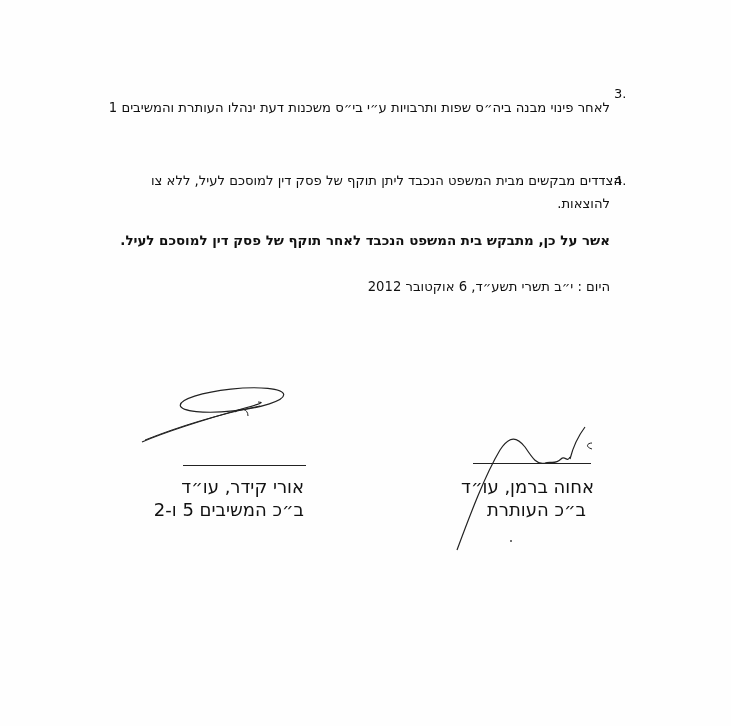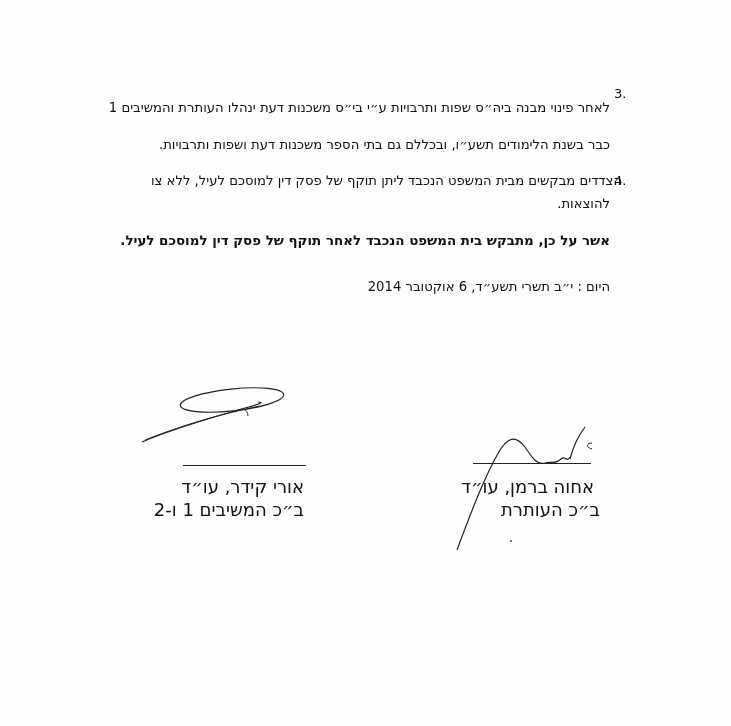--- a/index.html
+++ b/index.html
@@ -21,43 +21,42 @@
     .sig-name { position: absolute; direction: rtl; white-space: nowrap; font-size: 18px; line-height: 18px; text-align: right; }
     svg.sig { position: absolute; overflow: visible; }
   </style>
 </head>
 <body>
 
 <div class="page">
 
   <div class="num" style="left:614px; top:85px;">3.</div>
   <div class="line" style="right:121px; top:99px; width:520px;">לאחר פינוי מבנה ביה״ס שפות ותרבויות ע״י בי״ס משכנות דעת ינהלו העותרת והמשיבים 1</div>
-  <div class="line" style="right:121px; top:136px; width:520px;">כבר בשנת הלימודים תשע״ו, ובכללם גם בתי הספר משכנות דעת ושפות ותרבויות.</div>
 
   <div class="num" style="left:614px; top:172px;">4.</div>
   <div class="line" style="right:109px; top:172px; width:520px;text-align:right;">הצדדים מבקשים מבית המשפט הנכבד ליתן תוקף של פסק דין למוסכם לעיל, ללא צו</div>
   <div class="line" style="right:121px; top:195px; width:520px;">להוצאות.</div>
 
   <div class="line bold" style="right:121px; top:232px; width:500px;">אשר על כן, מתבקש בית המשפט הנכבד לאחר תוקף של פסק דין למוסכם לעיל.</div>
 
-  <div class="line" style="right:121px; top:278px; width:300px;">היום : י״ב תשרי תשע״ד, 6 אוקטובר 2014</div>
+  <div class="line" style="right:121px; top:278px; width:300px;">היום : י״ב תשרי תשע״ד, 6 אוקטובר 2012</div>
 
   <svg class="sig" style="left:140px; top:380px;" width="150" height="70" viewBox="0 0 150 70">
     <path d="M2,62 C30,50 70,38 105,28 C120,24 125,22 118,22" fill="none" stroke="#222" stroke-width="1.2"></path>
     <path d="M5,60 C40,46 80,34 120,26" fill="none" stroke="#222" stroke-width="1"></path>
     <ellipse cx="92" cy="20" rx="52" ry="11" transform="rotate(-6 92 20)" fill="none" stroke="#222" stroke-width="1.2"></ellipse>
     <path d="M95,32 C100,28 108,28 108,36" fill="none" stroke="#222" stroke-width="1"></path>
   </svg>
   <div class="sig-line" style="left:183px; top:465px; width:123px;"></div>
   <div class="sig-name" style="right:427px; top:478px;">אורי קידר, עו״ד</div>
-  <div class="sig-name" style="right:427px; top:501px;">ב״כ המשיבים 1 ו-2</div>
+  <div class="sig-name" style="right:427px; top:501px;">ב״כ המשיבים 5 ו-2</div>
 
   <svg class="sig" style="left:455px; top:425px;" width="150" height="130" viewBox="0 0 150 130">
     <path d="M2,125 C15,90 30,50 45,25 C55,10 62,12 70,22 C78,34 82,40 90,38 C96,36 100,40 106,34 C110,30 112,38 115,32" fill="none" stroke="#222" stroke-width="1.2"></path>
     <path d="M115,34 C118,22 124,10 130,2" fill="none" stroke="#222" stroke-width="1.2"></path>
     <path d="M137,18 C132,18 130,22 137,24" fill="none" stroke="#222" stroke-width="1"></path>
   </svg>
   <div class="sig-line" style="left:473px; top:463px; width:118px;"></div>
   <div class="sig-name" style="right:137px; top:478px;">אחוה ברמן, עו״ד</div>
-  <div class="sig-name" style="right:131px; top:501px;">ב״כ העותרת</div>
+  <div class="sig-name" style="right:145px; top:501px;">ב״כ העותרת</div>
 
   <div style="position:absolute; left:510px; top:540px; width:2px; height:2px; background:#444; border-radius:1px;"></div>
 </div>
 
 </body></html>

